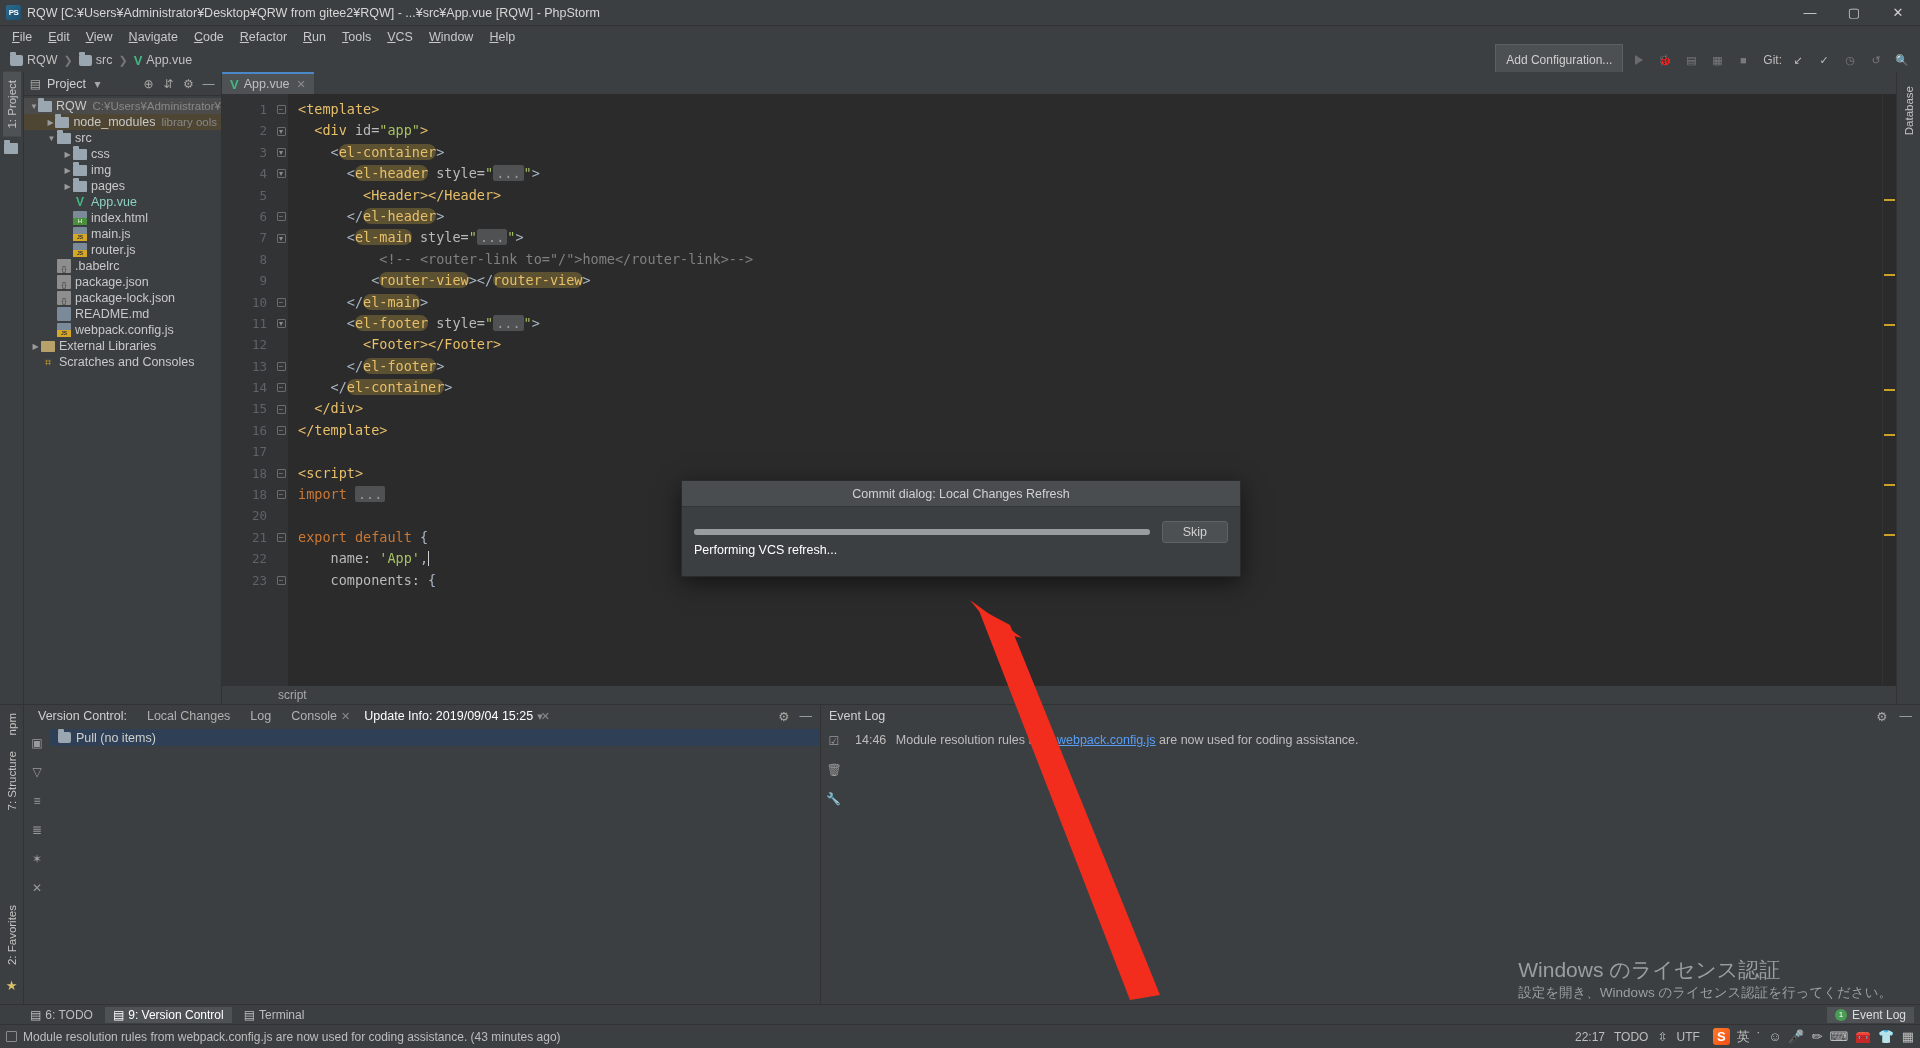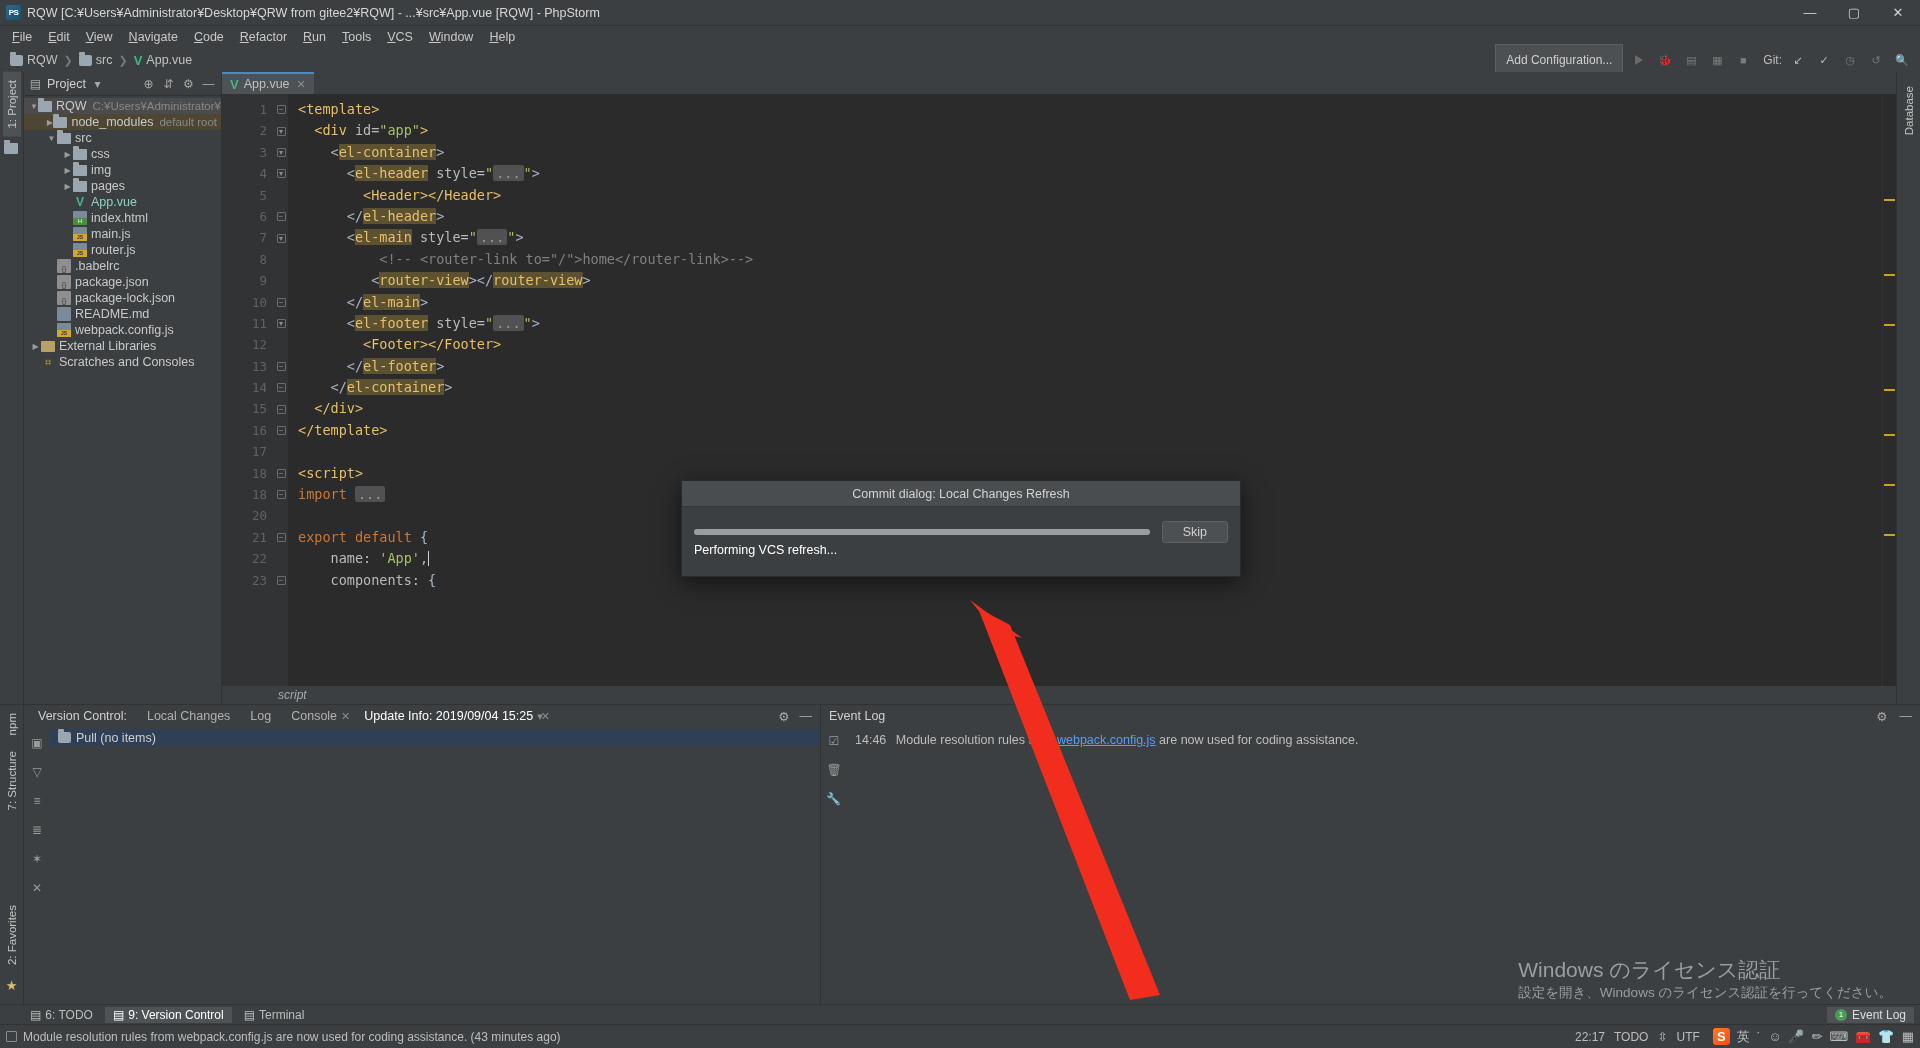--- a/index.html
+++ b/index.html
@@ -127,21 +127,21 @@
   }
   .foldcol div{ height:21.4px;display:flex;align-items:center;justify-content:center; }
   .fmark{ width:9px;height:9px;border:1px solid #6a6c6e;border-radius:1px;color:#8a8c8e;font-size:8px;line-height:7px;text-align:center;background:#313335;}
   .code{
     flex:1 1 auto; padding-top:5px; position:relative;
     font-family:"DejaVu Sans Mono", monospace; font-size:13.5px; color:#a9b7c6;
     background:#2b2b2b; overflow:hidden; white-space:pre;
   }
   .code .ln{ height:21.4px;line-height:21.4px;padding-left:10px; }
   .tag{ color:#e8bf6a;margin-top:28px; }
-  .tagbg{ background:#5c5130; color:#e8bf6a; }
+  .tagbg{ background:#5c5130; color:#e8bf6a;border-radius:8px; }
   .attr{ color:#bababa; }
   .str{ color:#a5c261; }
   .punct{ color:#a9b7c6; }
   .cmt{ color:#808080; }
   .kw{ color:#cc7832; }
   .fold-ell{ background:#4f5152;color:#9a9a9a;border-radius:2px;padding:0 3px; }
   .caret{ display:inline-block;width:1px;height:15px;background:#d0d0d0;vertical-align:-3px; }
 
   
   .markerbar{ width:14px;background:#2b2b2b;flex:0 0 14px;position:relative;border-left:1px solid #313335; }
@@ -315,21 +315,21 @@
             <span class="arrow d"></span>
             <span class="ic folder"></span>
             <span class="lbl">RQW</span>
             <span class="lbl muted">C:¥Users¥Administrator¥Desktop¥</span>
           </div>
           <div class="row sel2">
             <span style="width: 22px; flex: 0 0 auto;"></span>
             <span class="arrow r"></span>
             <span class="ic folder"></span>
             <span class="lbl">node_modules</span>
-            <span class="lbl muted">default root</span>
+            <span class="lbl muted">library ools</span>
           </div>
           <div class="row">
             <span style="width: 22px; flex: 0 0 auto;"></span>
             <span class="arrow d"></span>
             <span class="ic folder"></span>
             <span class="lbl">src</span>
           </div>
           <div class="row">
             <span style="width: 38px; flex: 0 0 auto;"></span>
             <span class="arrow r"></span>
@@ -512,21 +512,21 @@
         <div class="markerbar" id="markerbar">
             <div class="mk" style="top: 105px;"></div>
             <div class="mk" style="top: 180px;"></div>
             <div class="mk" style="top: 230px;"></div>
             <div class="mk" style="top: 295px;"></div>
             <div class="mk" style="top: 340px;"></div>
             <div class="mk" style="top: 390px;"></div>
             <div class="mk" style="top: 440px;"></div>
           </div>
       </div>
-      <div style="height:18px;background:#3c3f41;display:flex;align-items:center;padding-left:56px;font-size:12px;color:#a9a9a9;font-style:italic;">
+      <div style="height:18px;background:#3c3f41;display:flex;align-items:center;padding-left:56px;font-size:12px;color:#a9a9a9;">
         <span>script</span>
       </div>
     </div>
 
     <div class="rightstrip">
       <div class="vtab">Database</div>
     </div>
   </div>
 
   <div class="bottom">

